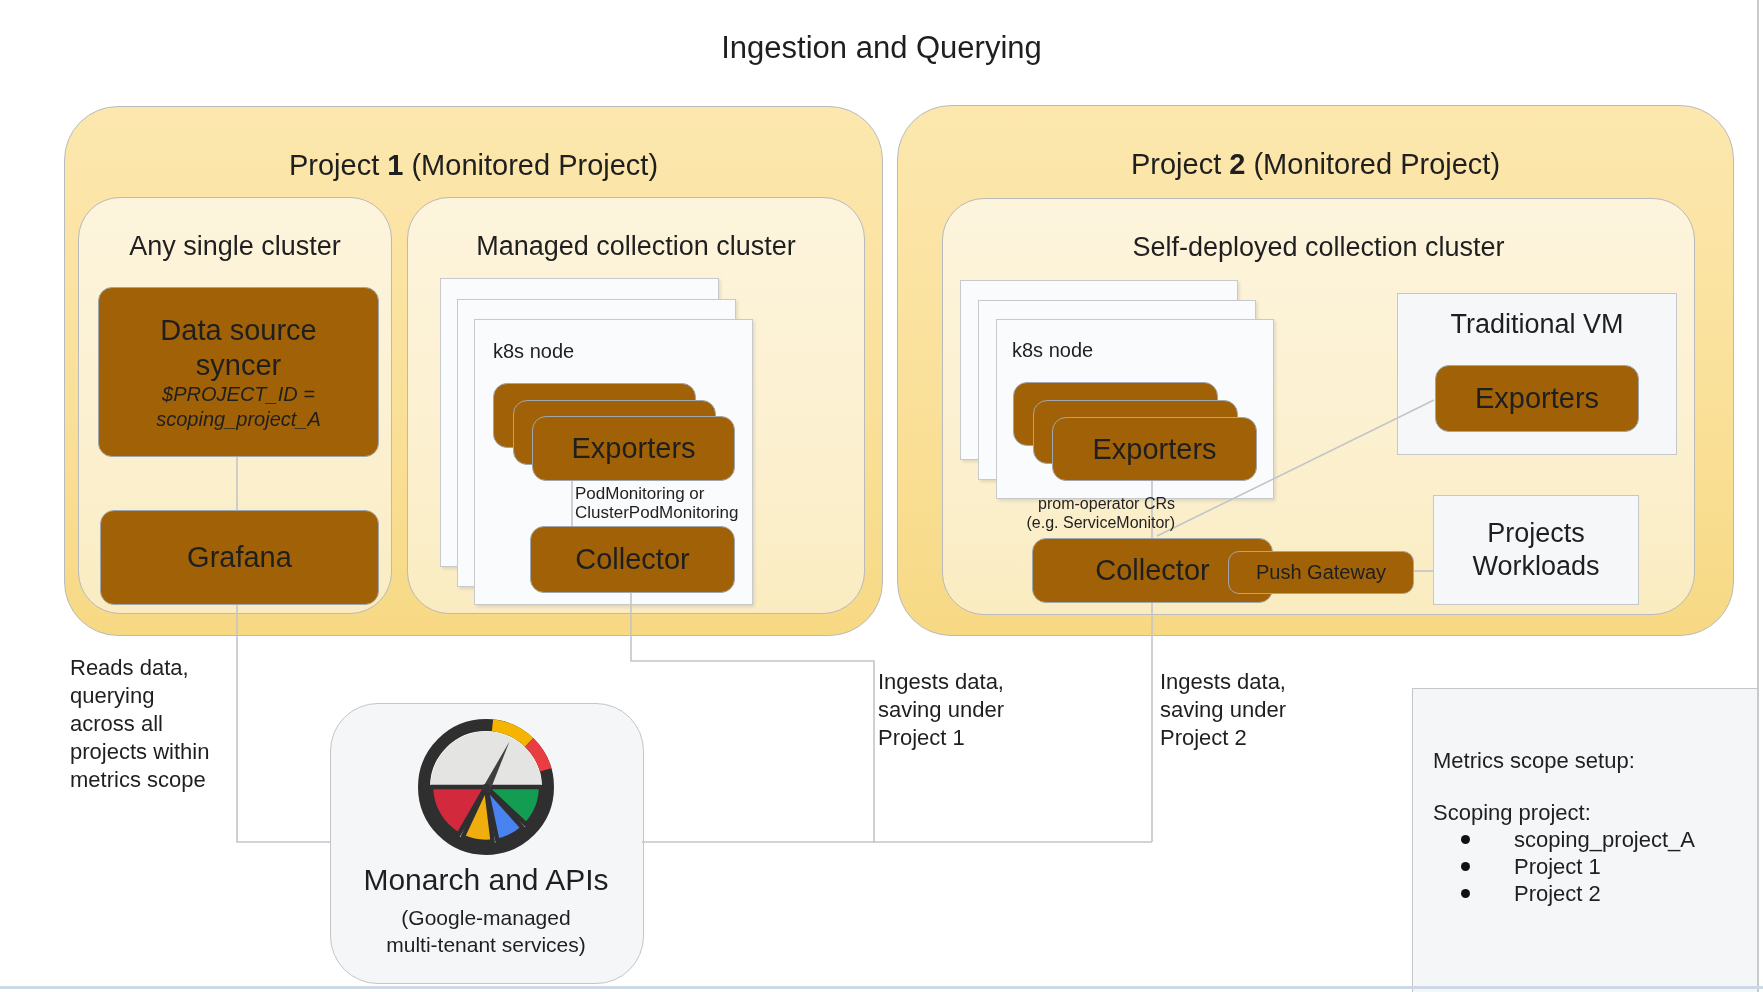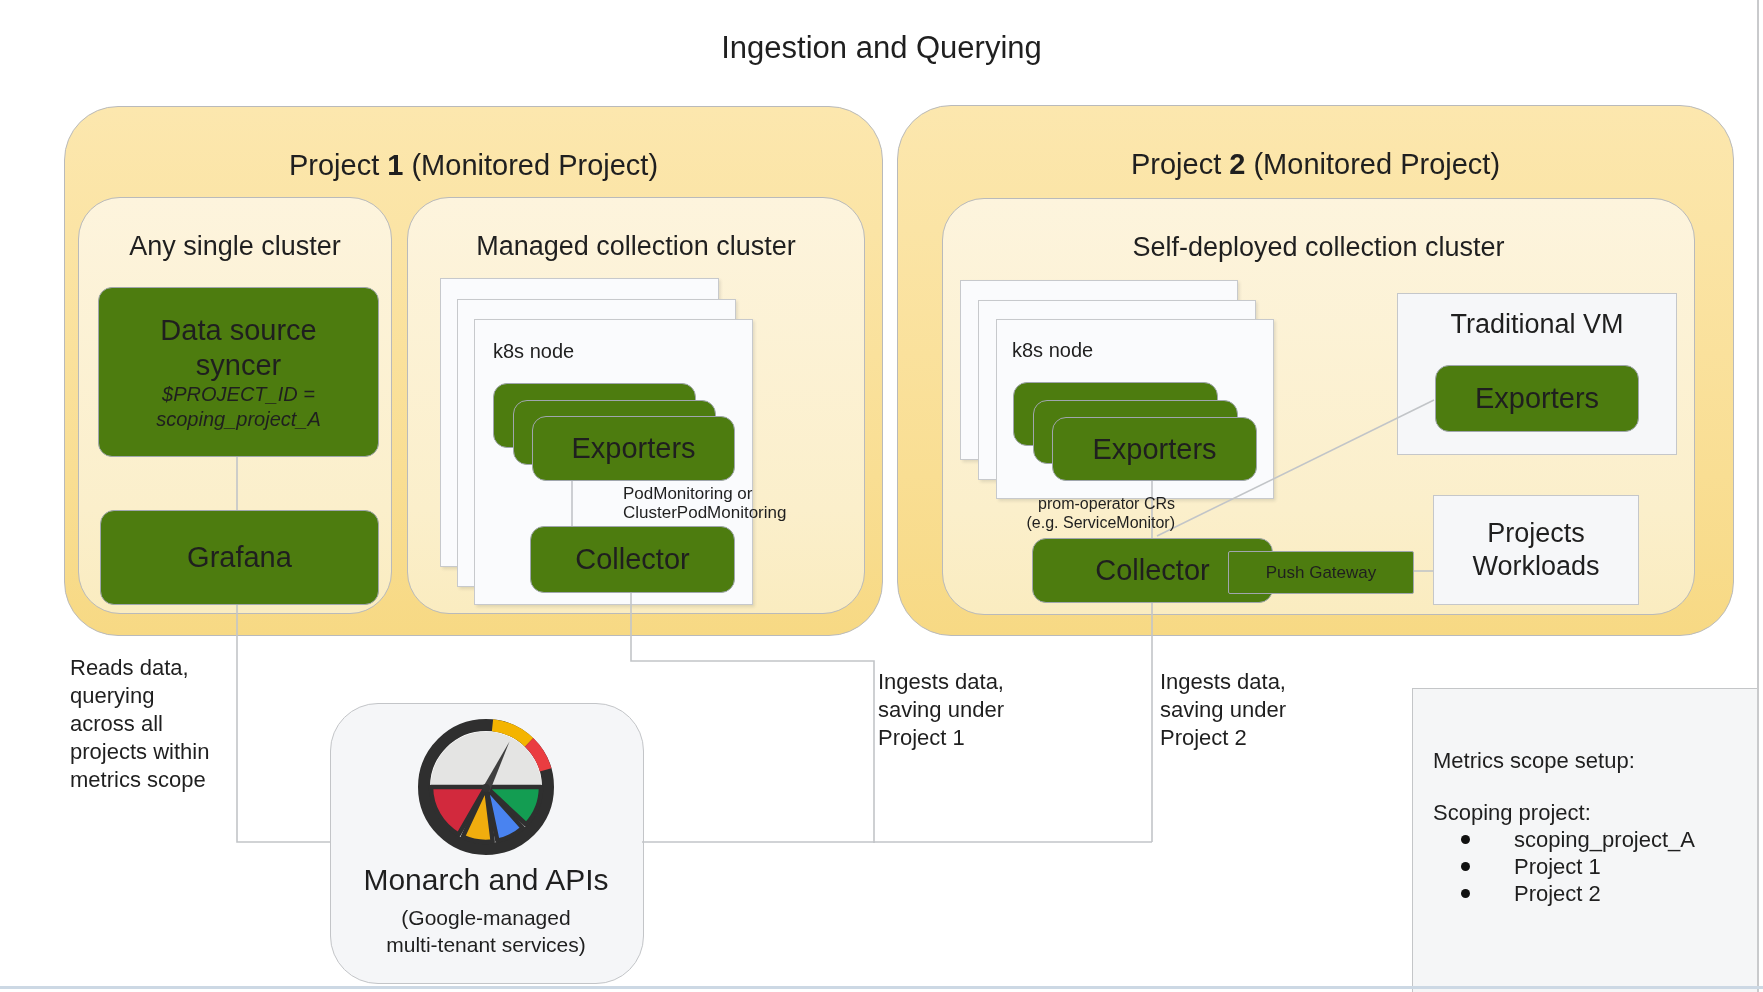--- a/index.html
+++ b/index.html
@@ -30,34 +30,34 @@
   #p1page-back{left:440px;top:278px;width:277px;height:287px;}
   #p1page-mid{left:457px;top:299px;width:277px;height:286px;}
   #p1page-front{left:474px;top:319px;width:277px;height:284px;}
   #p2page-back{left:960px;top:280px;width:276px;height:178px;}
   #p2page-mid{left:978px;top:300px;width:276px;height:178px;}
   #p2page-front{left:996px;top:319px;width:276px;height:178px;}
   .k8s-label{position:absolute;font-size:20px;z-index:5;text-align:center;}
   #p1k8s{left:493px;top:340px;}
   #p2k8s{left:1012px;top:339px;}
 
-  .blue{position:absolute;background:#4d7c0f;border:1.3px solid #A0A6AD;border-radius:14px;z-index:5;}
+  .blue{position:absolute;background:#a16207;border:1.3px solid #A0A6AD;border-radius:14px;z-index:5;}
   .blue.empty{z-index:4;}
   #p1exp-back{left:493px;top:383px;width:201px;height:63px;}
   #p1exp-mid{left:513px;top:400px;width:201px;height:63px;}
   #p1exp-front{left:532px;top:416px;width:201px;height:63px;font-size:29px;}
   #p2exp-back{left:1013px;top:382px;width:203px;height:62px;}
   #p2exp-mid{left:1033px;top:400px;width:203px;height:62px;}
   #p2exp-front{left:1052px;top:417px;width:203px;height:62px;font-size:29px;}
   #collector1{left:530px;top:526px;width:203px;height:65px;font-size:29px;}
   #collector2{left:1032px;top:538px;width:239px;height:63px;font-size:29px;}
-  #pushgw{left:1228px;top:551px;width:184px;height:41px;border-radius:2px;font-size:17px;z-index:6;text-align:right;}
+  #pushgw{left:1228px;top:551px;width:184px;height:41px;border-radius:11px;font-size:20px;z-index:6;text-align:right;}
   #tvexp{left:1435px;top:365px;width:202px;height:65px;font-size:29px;}
 
-  #podnote{left:575px;top:484px;font-size:17px;line-height:19px;z-index:5;margin-left:48px;}
+  #podnote{left:575px;top:484px;font-size:17px;line-height:19px;z-index:5;}
   #promnote{left:975px;top:494px;width:200px;text-align:right;font-size:16px;line-height:19px;z-index:5;}
 
   .panel{position:absolute;background:#F6F7F9;border:1.3px solid #C5C7CA;z-index:3;}
   #tradvm{left:1397px;top:293px;width:278px;height:160px;}
   #tradvm .panel-title{position:absolute;left:0;right:0;top:15px;text-align:center;font-size:27px;z-index:5;}
   #ephemeral{left:1433px;top:495px;width:204px;height:108px;font-size:27px;line-height:33px;z-index:5;}
 
   #monarch{left:330px;top:703px;width:312px;height:279px;border-radius:48px;background:#F5F6F8;
            border:1.5px solid #C3C5C8;z-index:2;}
   #gauge{left:416px;top:716px;z-index:5;}

